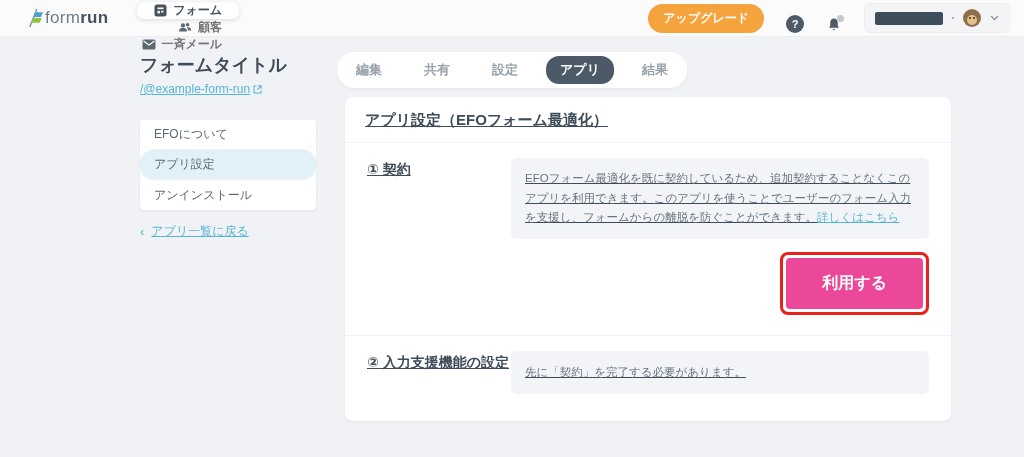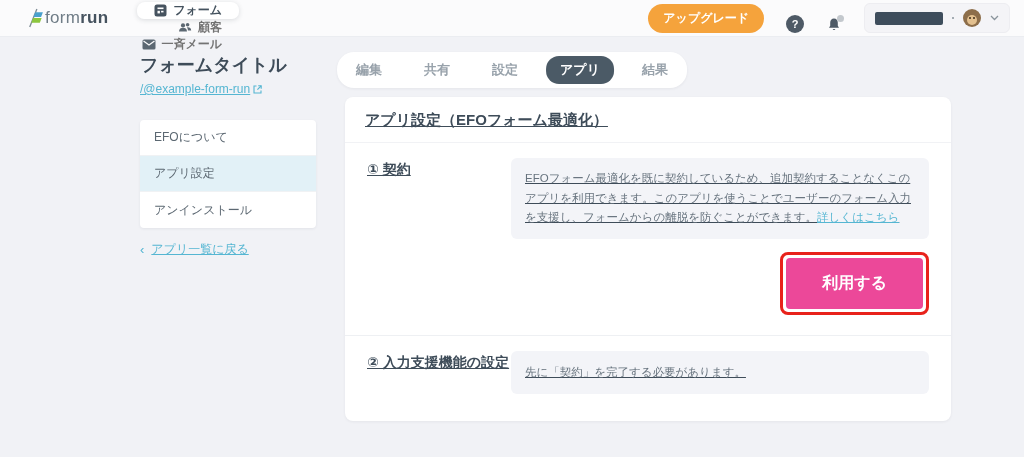--- a/index.html
+++ b/index.html
@@ -69,22 +69,22 @@
   .form-title { font-size:18px; font-weight:700; color:#3e4c59; }
   .form-url {
     margin-top:5px; font-size:12px; color:#55b6d2; text-decoration:underline;
     display:inline-flex; align-items:center; gap:3px; cursor:pointer;
   }
   .menu {
     margin-top:23px; background:#fff; border-radius:4px;
     box-shadow:0 1px 3px rgba(30,42,54,.07);
   }
   .menu-item {
-    height:36px; display:flex; align-items:center; padding:0 14px;
-    font-size:12px; color:#5c6872; border-bottom:1px solid #f0f2f4; cursor:pointer;
+    height:30px; display:flex; align-items:center; padding:0 14px;
+    font-size:12px; color:#5c6872; border-bottom:1px solid #f0f2f4; cursor:pointer;border-radius:13px;
   }
   .menu-item:last-child { border-bottom:none; }
   .menu-item.active { background:#e2f1f7; }
   .back-link {
     margin-top:13px; font-size:12px; color:#55b6d2;
     display:inline-flex; align-items:center; gap:7px; cursor:pointer;
   }
   .back-link .chev { font-size:13px; text-decoration:none; }
   .back-link .lbl { text-decoration:underline; }
   

